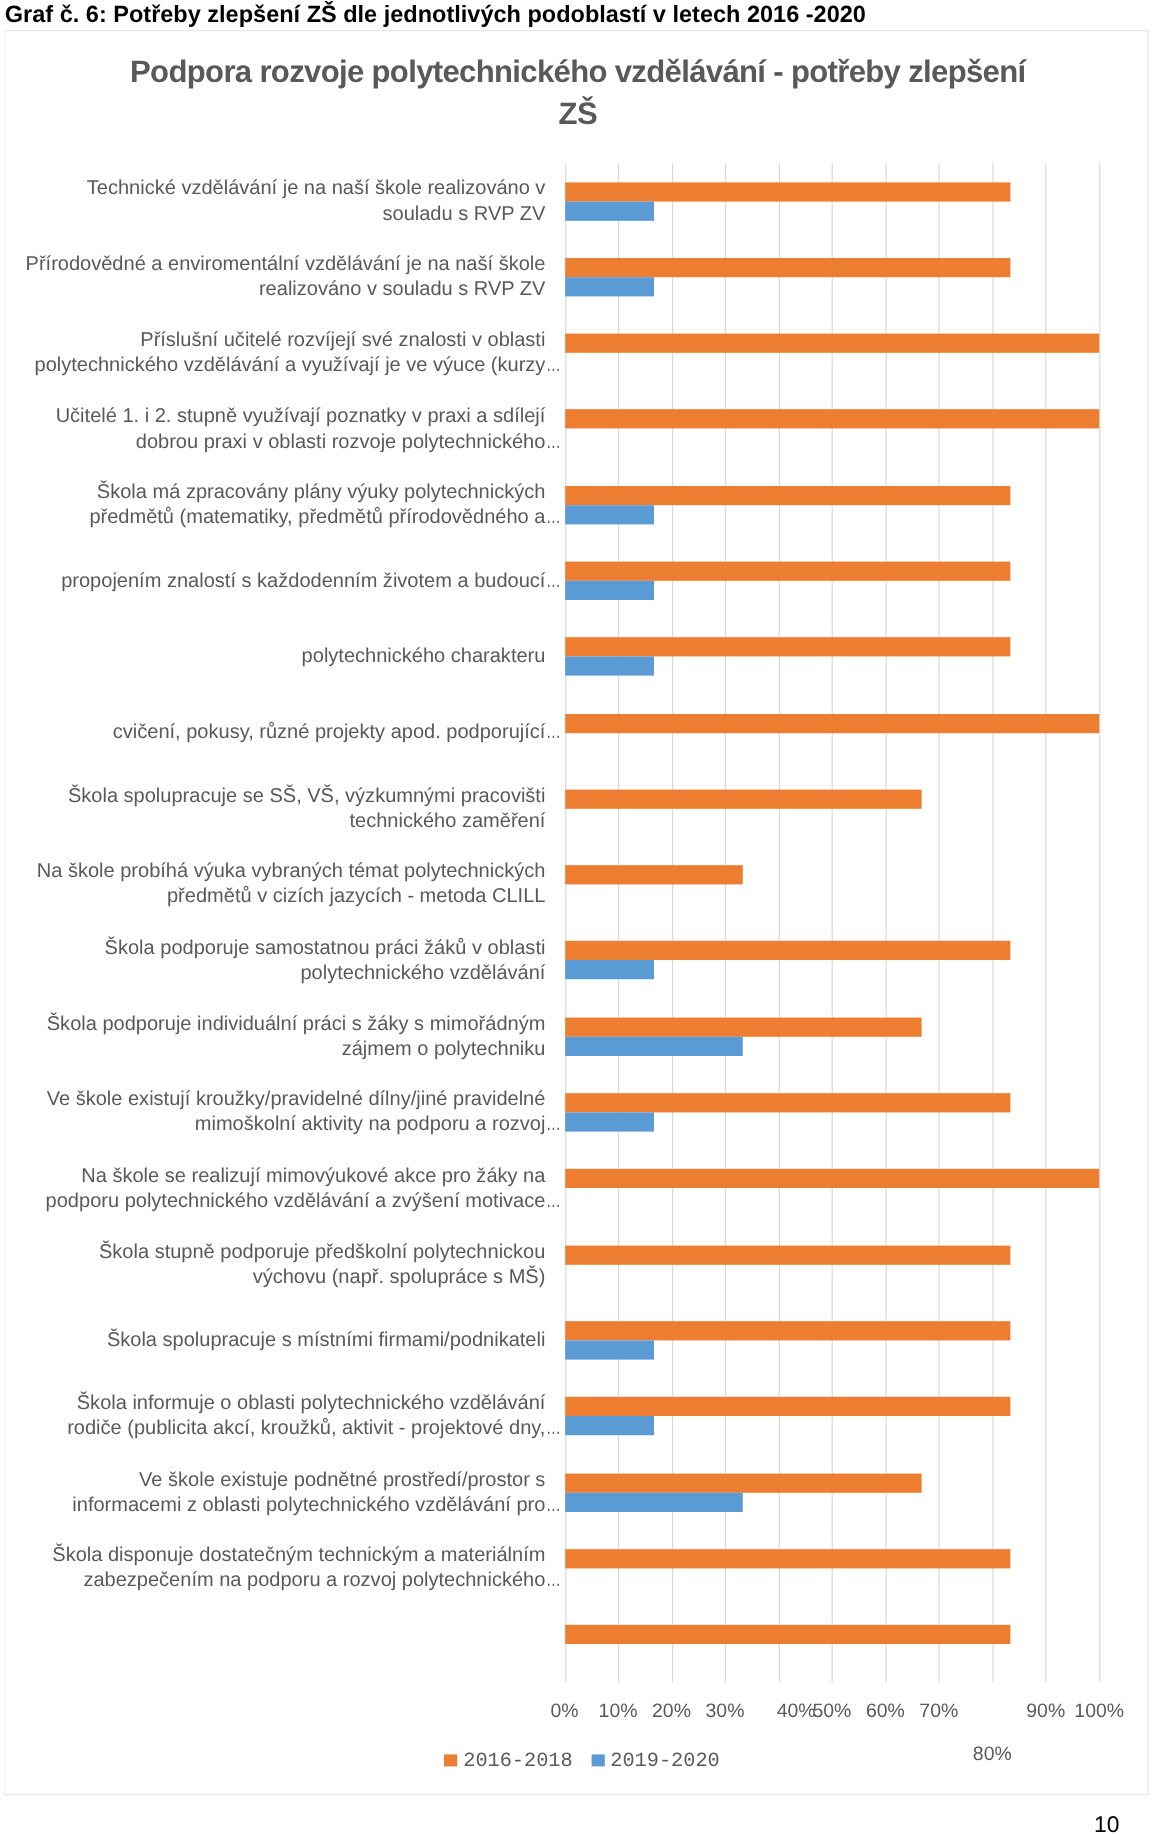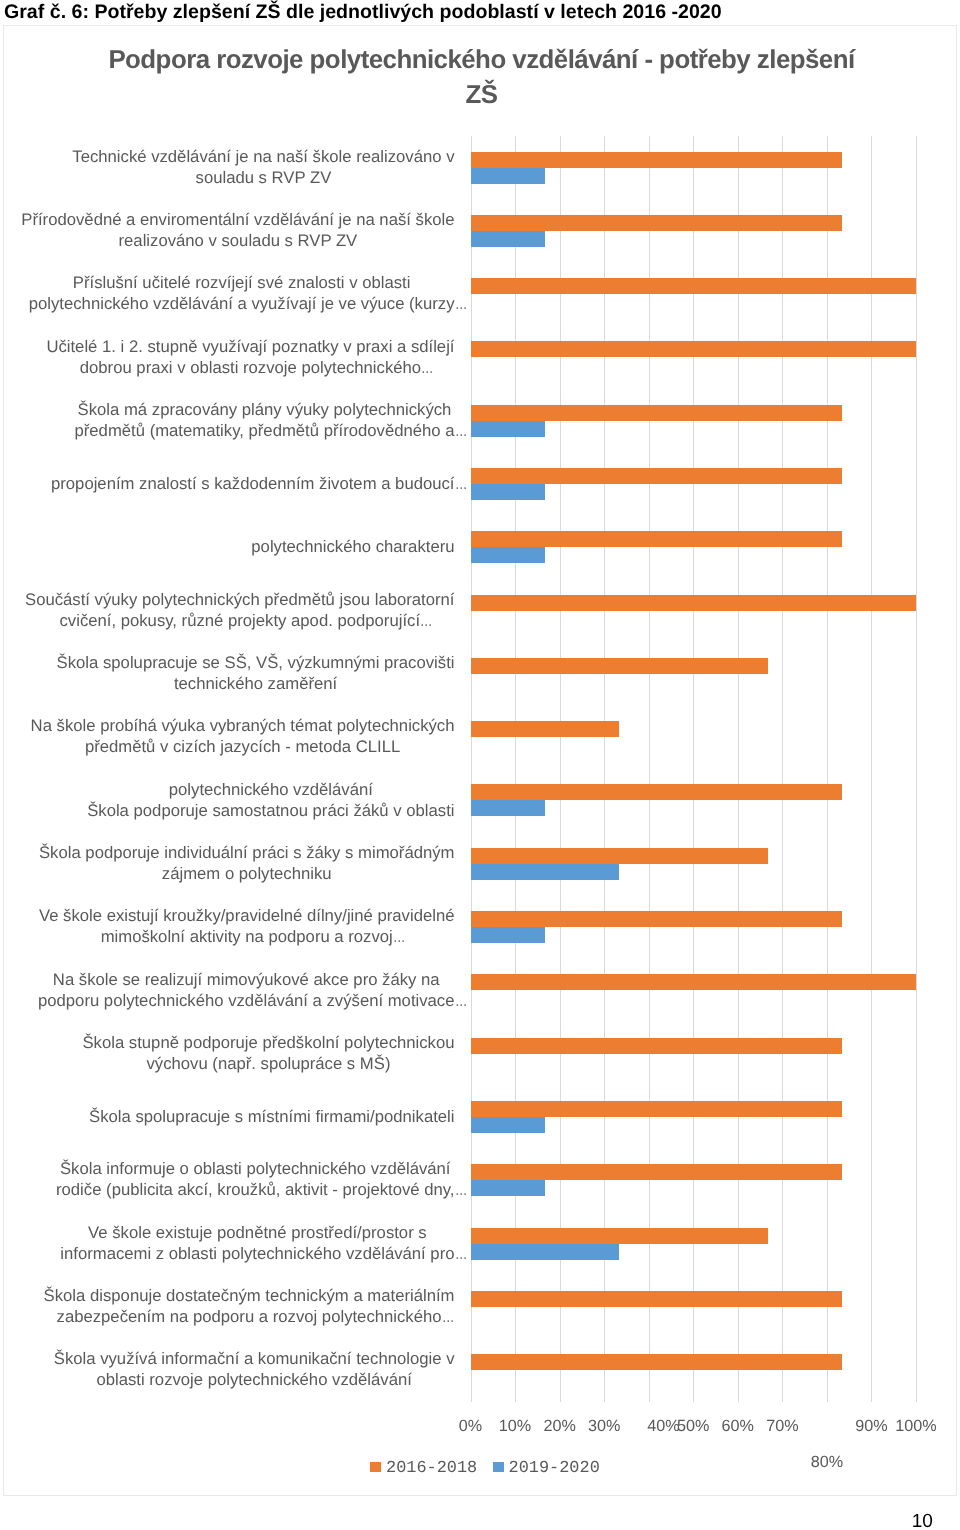--- a/index.html
+++ b/index.html
@@ -15,21 +15,21 @@
   #chart-title{position:absolute;left:1.5px;width:100%;top:17px;text-align:center;color:#595959;
       font-weight:bold;font-size:25.9px;line-height:34.8px;letter-spacing:-0.55px;}
   #plot{position:absolute;left:466.5px;top:110.3px;width:445.5px;height:1265.8px;}
   .gridline{position:absolute;top:0;height:100%;width:1px;background:#d9d9d9;}
   .bar-group{position:absolute;left:0;width:100%;}
   .bar{position:absolute;left:0;height:16px;}
   .bar.s0{background:#ED7D31;top:15.3px;}
   .bar.s1{background:#5B9BD5;top:31.3px;}
   .cat-label{position:absolute;right:501.5px;text-align:center;color:#595959;
       font-size:16.7px;line-height:21px;display:flex;flex-direction:column;
-      align-items:center;justify-content:center;}
+      align-items:flex-end;justify-content:center;}
   .cat-label > div{white-space:nowrap;}
   .ell{margin-right:-16.6px;display:inline-block;width:16.6px;overflow:visible;
        transform:scaleX(0.74);transform-origin:left center;}
   #xaxis{position:absolute;left:466.5px;top:1389.7px;width:445.5px;height:22px;}
   .xtick{position:absolute;top:0;color:#595959;font-size:16.2px;line-height:20px;
       white-space:nowrap;transform:translateX(-50%);}
   #legend{position:absolute;left:5px;width:100%;top:1430.5px;text-align:center;color:#595959;
       font-size:16.9px;line-height:20px;}
   .lg-item{display:inline-block;font-family:Liberation Mono, monospace;}
   .lg-item + .lg-item{margin-left:15.5px;}
@@ -164,34 +164,33 @@
       <div>Škola má zpracovány plány výuky polytechnických</div>
       <div>předmětů (matematiky, předmětů přírodovědného a<span class="ell">…</span></div>
     </div>
     <div class="cat-label" style="top: 425.65px; height: 63.29px;">
       <div>propojením znalostí s každodenním životem a budoucí<span class="ell">…</span></div>
     </div>
     <div class="cat-label" style="top: 488.94px; height: 63.29px;">
       <div>polytechnického charakteru</div>
     </div>
     <div class="cat-label" style="top: 552.23px; height: 63.29px;">
-      <div>Součástí výuky polytechnických předmětů jsou laboratorní</div>
       <div>cvičení, pokusy, různé projekty apod. podporující<span class="ell">…</span></div>
     </div>
     <div class="cat-label" style="top: 615.52px; height: 63.29px; margin-left: 29px;">
       <div>Škola spolupracuje se SŠ, VŠ, výzkumnými pracovišti</div>
       <div>technického zaměření</div>
     </div>
     <div class="cat-label" style="top: 678.81px; height: 63.29px;">
       <div>Na škole probíhá výuka vybraných témat polytechnických</div>
       <div>předmětů v cizích jazycích - metoda CLILL</div>
     </div>
     <div class="cat-label" style="top: 742.1px; height: 63.29px;">
+      <div>Škola podporuje samostatnou práci žáků v oblasti</div>
       <div>polytechnického vzdělávání</div>
-      <div>Škola podporuje samostatnou práci žáků v oblasti</div>
     </div>
     <div class="cat-label" style="top: 805.39px; height: 63.29px;">
       <div>Škola podporuje individuální práci s žáky s mimořádným</div>
       <div>zájmem o polytechniku</div>
     </div>
     <div class="cat-label" style="top: 868.68px; height: 63.29px;">
       <div>Ve škole existují kroužky/pravidelné dílny/jiné pravidelné</div>
       <div>mimoškolní aktivity na podporu a rozvoj<span class="ell">…</span></div>
     </div>
     <div class="cat-label" style="top: 931.97px; height: 63.29px;">
@@ -210,19 +209,15 @@
       <div>rodiče (publicita akcí, kroužků, aktivit - projektové dny,<span class="ell">…</span></div>
     </div>
     <div class="cat-label" style="top: 1185.13px; height: 63.29px;">
       <div>Ve škole existuje podnětné prostředí/prostor s</div>
       <div>informacemi z oblasti polytechnického vzdělávání pro<span class="ell">…</span></div>
     </div>
     <div class="cat-label" style="top: 1248.42px; height: 63.29px;">
       <div>Škola disponuje dostatečným technickým a materiálním</div>
       <div>zabezpečením na podporu a rozvoj polytechnického<span class="ell">…</span></div>
     </div>
-    <div class="cat-label" style="top: 1311.71px; height: 63.29px;">
-      <div>Škola využívá informační a komunikační technologie v</div>
-      <div>oblasti rozvoje polytechnického vzdělávání</div>
-    </div>
   </div>
 
 <div id="pageno">10</div>
 
 </body></html>

